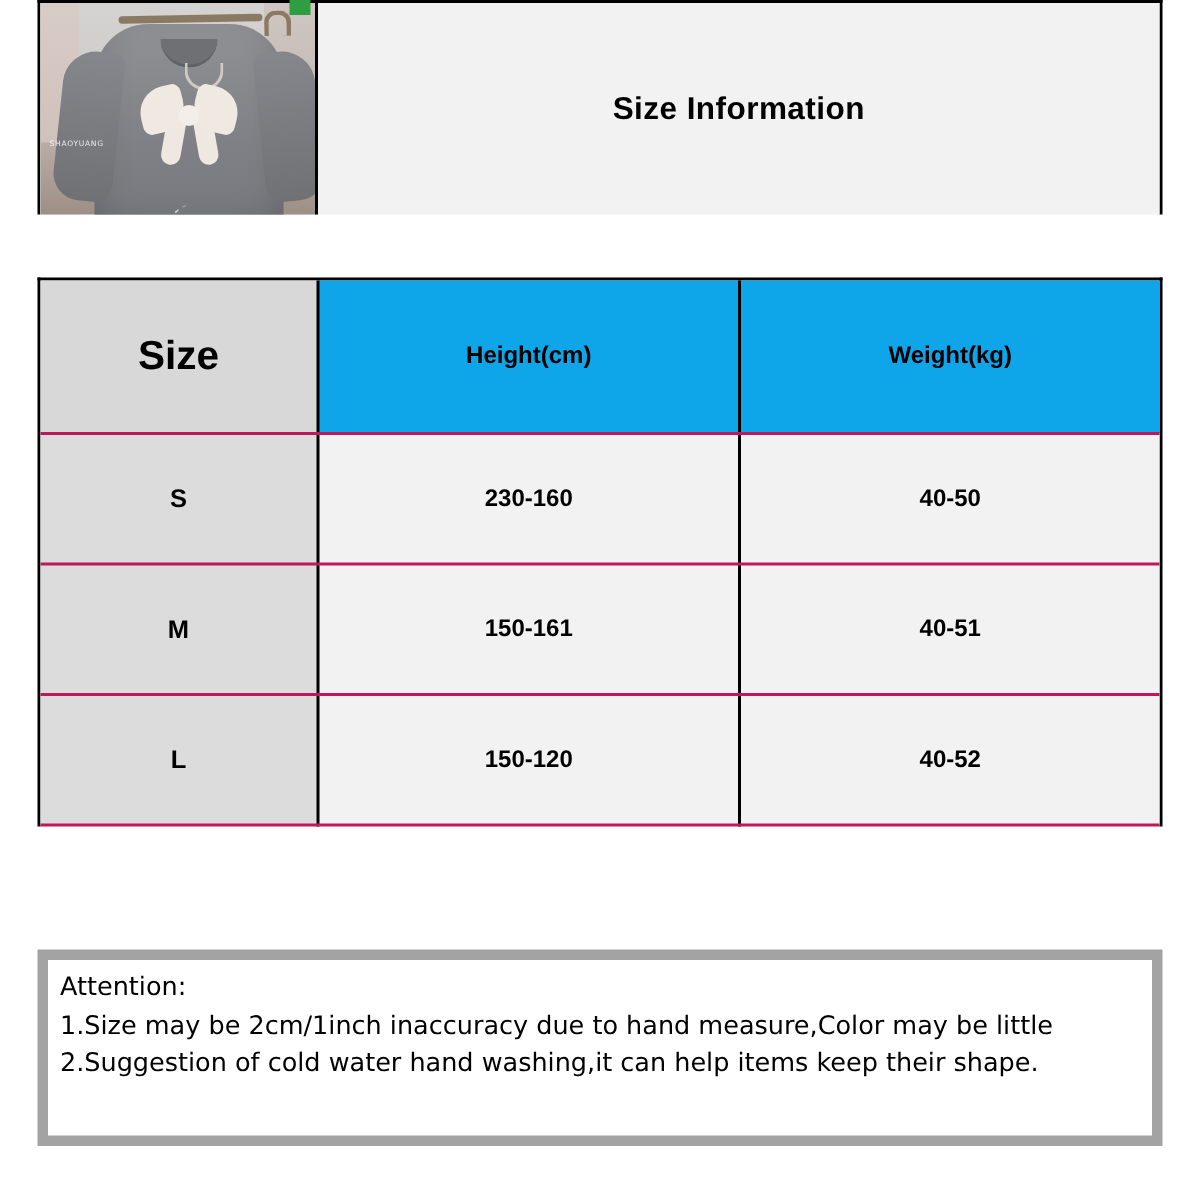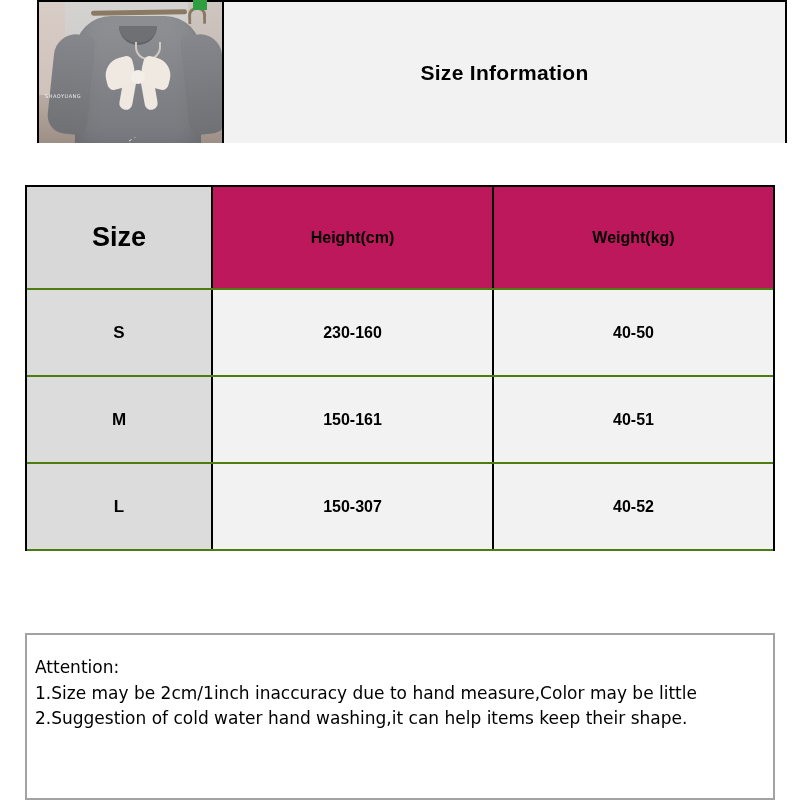--- a/index.html
+++ b/index.html
@@ -17,21 +17,21 @@
   .page {
     position: relative;
     width: 800px;
     height: 800px;
     box-sizing: border-box;
   }
 
   
   .top-row {
     position: absolute;
-    left: 37px;
+    left: 25px;
     top: 0px;
     width: 750px;
     height: 143px;
     border: 2px solid #000000;
     border-bottom: none;
     box-sizing: border-box;
     display: flex;
   }
   .photo-cell {
     width: 185px;
@@ -227,35 +227,35 @@
     box-sizing: border-box;
   }
   table.size-table {
     width: 100%;
     border-collapse: collapse;
     table-layout: fixed;
   }
   table.size-table th,
   table.size-table td {
     border-right: 2px solid #000000;
-    border-bottom: 2px solid #4d7c0f;
+    border-bottom: 2px solid #be185d;
     text-align: center;
     box-sizing: border-box;
   }
   table.size-table th:last-child,
   table.size-table td:last-child {
     border-right: none;
   }
   .col-size { width: 185px; }
   .col-h { width: 281px; }
   .col-w { width: 280px; }
 
   thead th {
     height: 102px;
-    background: #be185d;
+    background: #0ea5e9;
   }
   thead th.h-size {
     font-size: 27px;
     font-weight: bold;
     background: #d8d8d8;
   }
   thead th.h-col {
     font-size: 16px;
     font-weight: bold;
   }
@@ -270,24 +270,24 @@
     font-weight: bold;
     background: #dcdcdc;
   }
 
   
   .attention {
     position: absolute;
     left: 25px;
     top: 633px;
     width: 750px;
-    height: 167px;
-    border: 2px solid #a3a3a3;
-    box-sizing: border-box;
-    padding: 20px 8px 0 8px;
+    height: 131px;
+    border: 7px solid #a3a3a3;
+    box-sizing: border-box;
+    padding: 6px 8px 0 8px;
     background: #ffffff;
   }
   .attention p {
     margin: 0;
     font-size: 17px;
     line-height: 25px;
     font-family: "DejaVu Sans", sans-serif;
     color: #000000;
   }
   .attention p.head { margin-bottom: 1px; }
@@ -351,21 +351,21 @@
           <td>230-160</td>
           <td>40-50</td>
         </tr>
         <tr>
           <td class="c-size">M</td>
           <td>150-161</td>
           <td>40-51</td>
         </tr>
         <tr>
           <td class="c-size">L</td>
-          <td>150-307</td>
+          <td>150-120</td>
           <td>40-52</td>
         </tr>
       </tbody>
     </table>
   </div>
 
   <div class="attention">
     <p class="head">Attention:</p>
     <p>1.Size may be 2cm/1inch inaccuracy due to hand measure,Color may be little</p>
     <p>2.Suggestion of cold water hand washing,it can help items keep their shape.</p>

